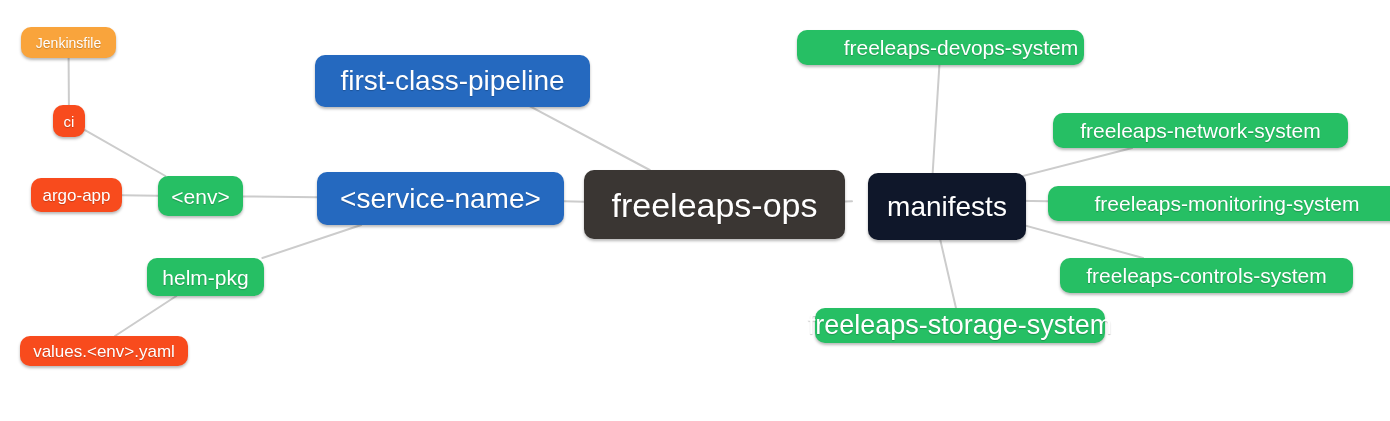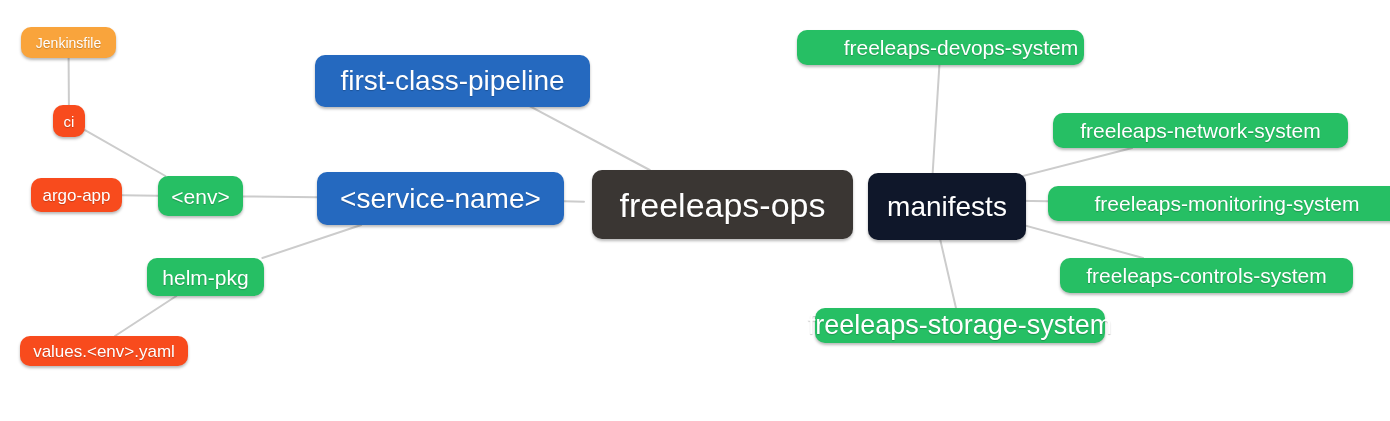--- a/index.html
+++ b/index.html
@@ -46,21 +46,21 @@
       <line x1="501.331541218638" y1="91" x2="649.7043010752689" y2="170" stroke="#cccccc" stroke-width="2" stroke-linecap="round"></line>
       <line x1="564" y1="201.20437956204378" x2="584" y2="201.64233576642334" stroke="#cccccc" stroke-width="2" stroke-linecap="round"></line>
       <line x1="845" y1="201.48614318706697" x2="852" y2="201.32448036951502" stroke="#cccccc" stroke-width="2" stroke-linecap="round"></line>
       <line x1="932.65625" y1="173" x2="939.40625" y2="65" stroke="#cccccc" stroke-width="2" stroke-linecap="round"></line>
       <line x1="1010" y1="179.27365491651204" x2="1132.1485507246377" y2="148" stroke="#cccccc" stroke-width="2" stroke-linecap="round"></line>
       <line x1="1010" y1="200.62857142857143" x2="1048" y2="201.17142857142858" stroke="#cccccc" stroke-width="2" stroke-linecap="round"></line>
       <line x1="1010" y1="221.29310344827587" x2="1143.0625" y2="258" stroke="#cccccc" stroke-width="2" stroke-linecap="round"></line>
       <line x1="937.0992063492064" y1="226" x2="955.9722222222222" y2="308" stroke="#cccccc" stroke-width="2" stroke-linecap="round"></line>
     </svg>
   <div id="nodes">
-      <div class="node" style="left: 584px; top: 170px; width: 261px; height: 69px; font-size: 34px; background: rgb(58, 54, 51); margin-left: 8px;">freeleaps-ops</div>
+      <div class="node" style="left: 584px; top: 170px; width: 261px; height: 69px; font-size: 34px; background: rgb(58, 54, 51);">freeleaps-ops</div>
       <div class="node" style="left: 315px; top: 39px; width: 275px; height: 52px; font-size: 28px; background: rgb(37, 105, 191); margin-top: 16px;">first-class-pipeline</div>
       <div class="node" style="left: 317px; top: 172px; width: 247px; height: 53px; font-size: 28px; background: rgb(37, 105, 191);">&lt;service-name&gt;</div>
       <div class="node" style="left: 868px; top: 173px; width: 158px; height: 67px; font-size: 28px; background: #0f172a;">manifests</div>
       <div class="node" style="left: 158px; top: 176px; width: 85px; height: 40px; font-size: 21px; background: rgb(38, 191, 100);">&lt;env&gt;</div>
       <div class="node" style="left: 147px; top: 258px; width: 117px; height: 38px; font-size: 21px; background: rgb(38, 191, 100);">helm-pkg</div>
       <div class="node" style="left: 53px; top: 105px; width: 32px; height: 32px; font-size: 15px; background: rgb(248, 75, 29);">ci</div>
       <div class="node" style="left: 31px; top: 178px; width: 91px; height: 34px; font-size: 17px; background: rgb(248, 75, 29);">argo-app</div>
       <div class="node" style="left: 8px; top: 336px; width: 168px; height: 30px; font-size: 17px; background: rgb(248, 75, 29); margin-left: 12px;">values.&lt;env&gt;.yaml</div>
       <div class="node" style="left: 21px; top: 27px; width: 95px; height: 31px; font-size: 14px; background: rgb(249, 164, 60);">Jenkinsfile</div>
       <div class="node" style="left: 797px; top: 30px; width: 287px; height: 35px; font-size: 21px; background: rgb(38, 191, 100); padding-left: 41px;">freeleaps-devops-system</div>

